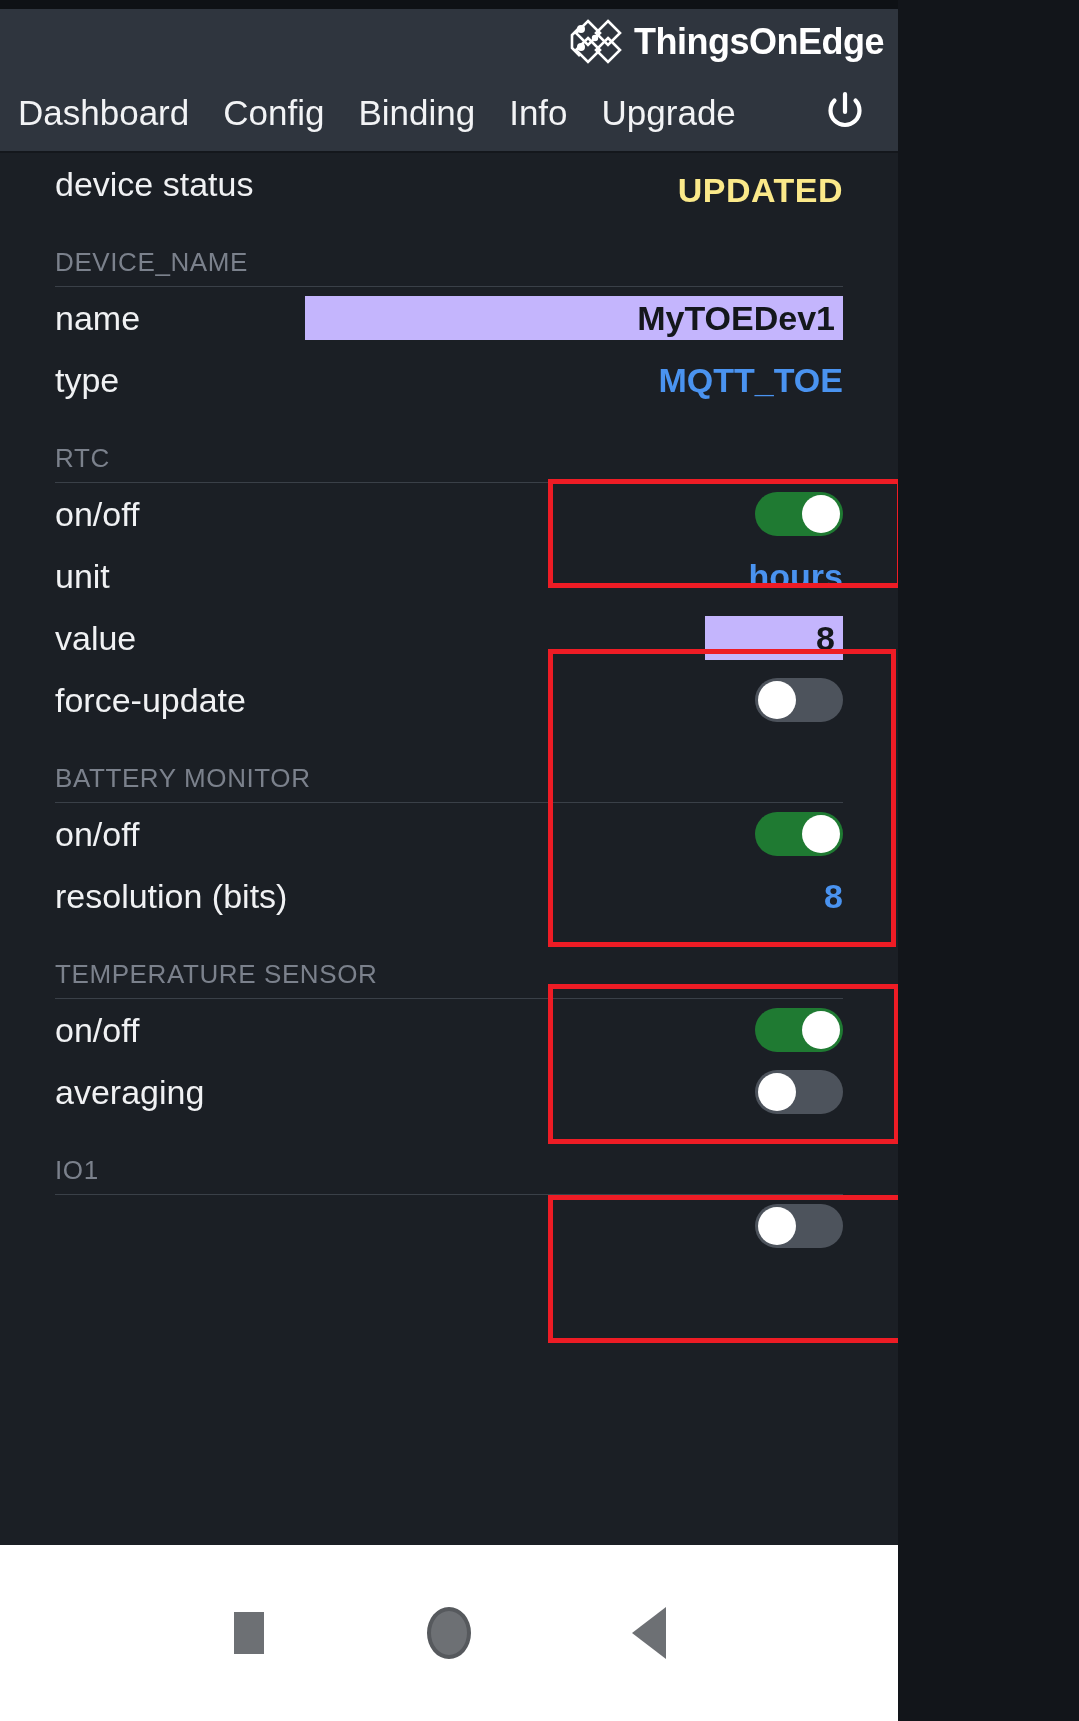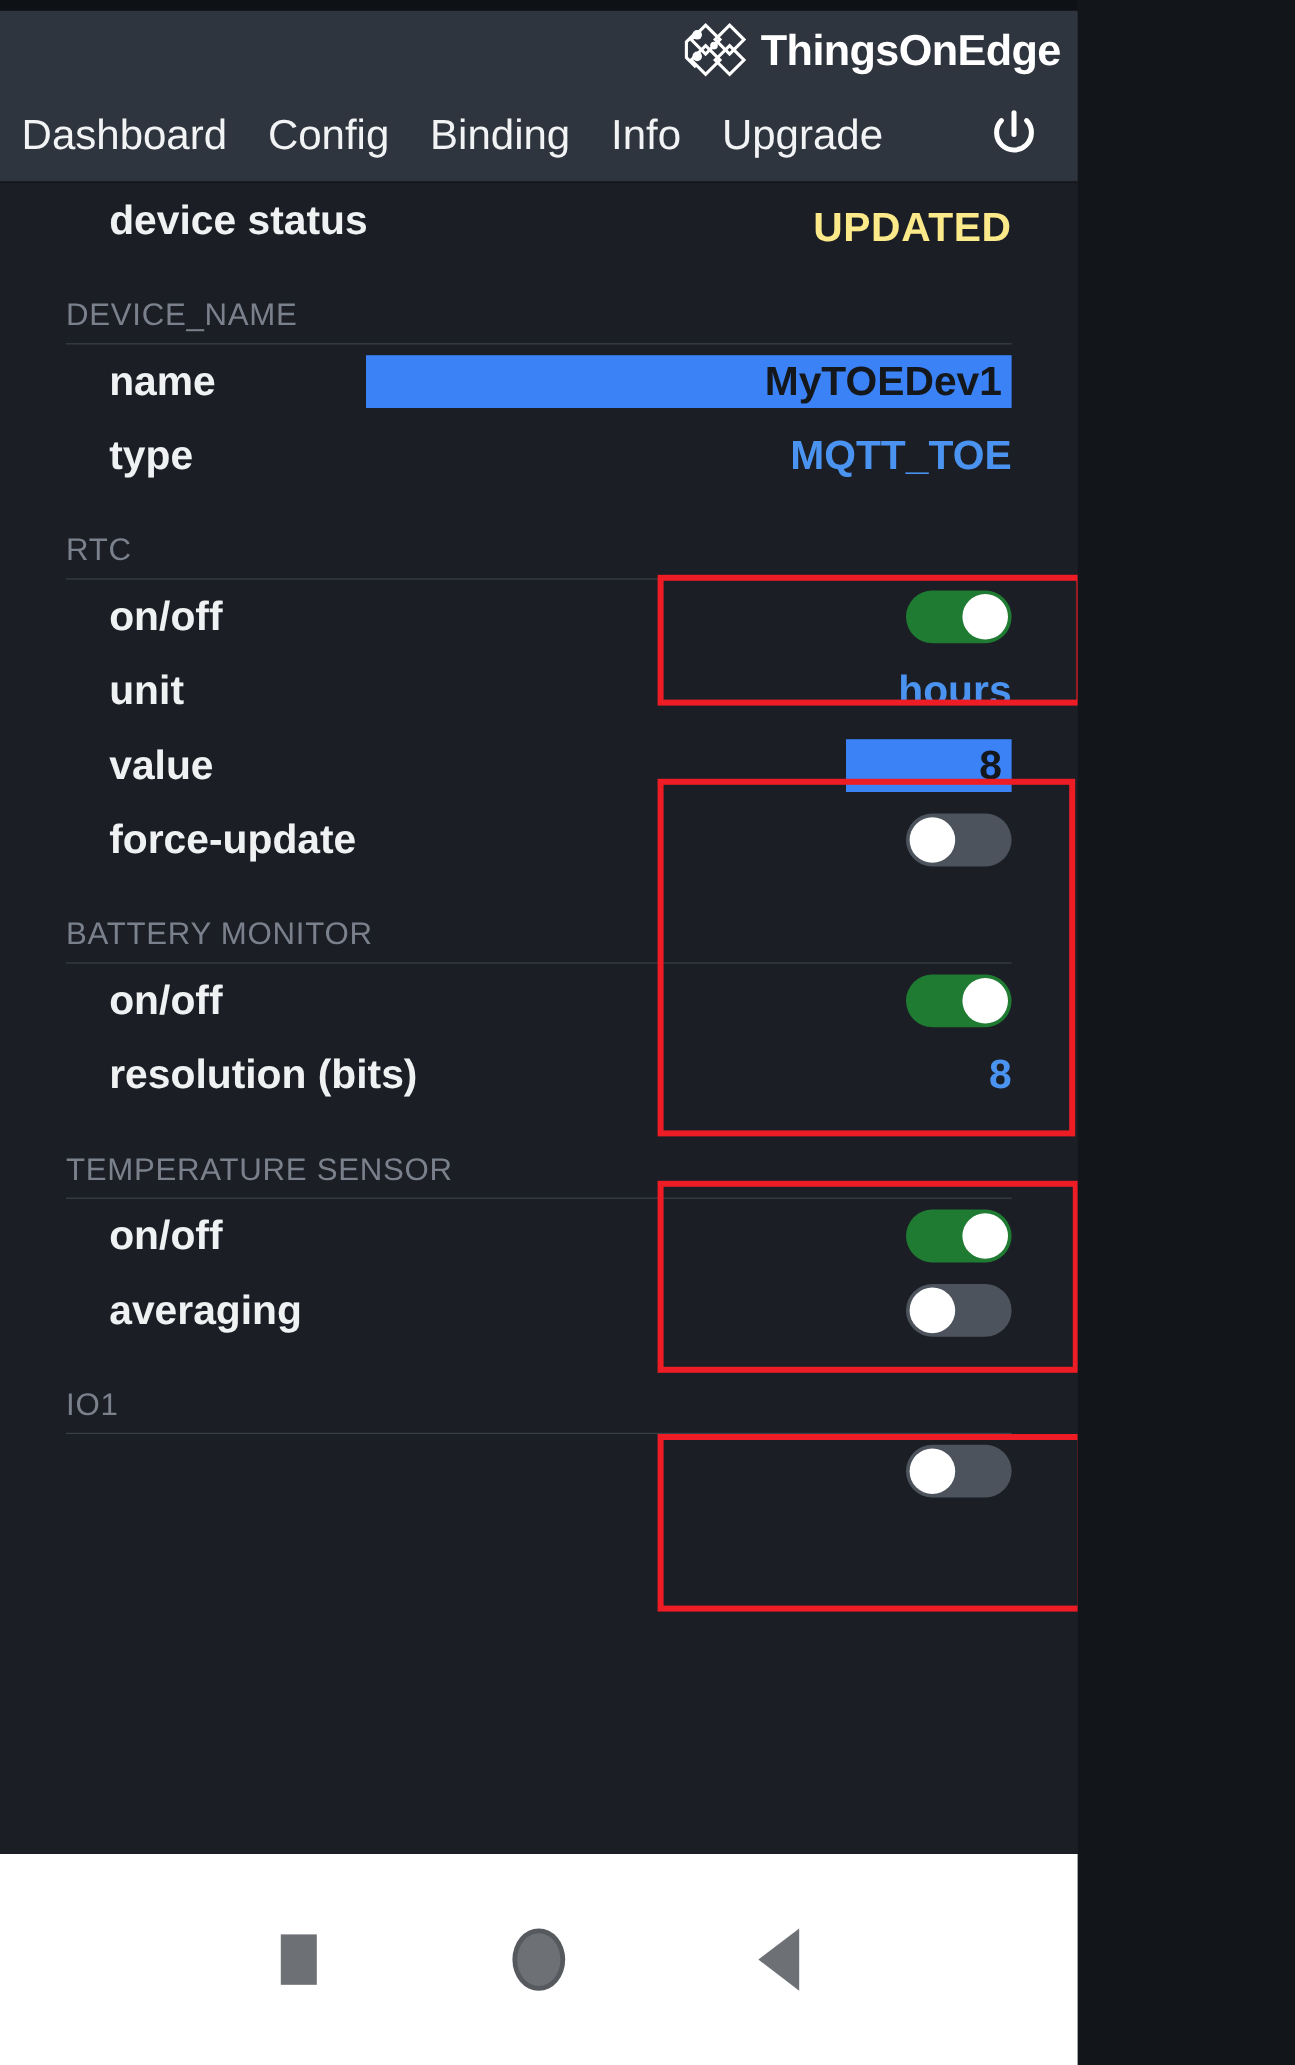--- a/index.html
+++ b/index.html
@@ -99,23 +99,22 @@
   }
   .row {
     display: flex;
     align-items: center;
     min-height: 62px;
     position: relative;
   }
   .row-label {
     color: #f0f1f3;
     font-size: 34px;
-    font-weight: 700;
-    flex: 0 0 auto;
-    margin-left: 36px;
+    font-weight: 400;
+    flex: 0 0 auto;
   }
   .row-value-wrap {
     flex: 1 1 auto;
     display: flex;
     align-items: center;
     justify-content: flex-end;
   }
   .value-accent {
     color: #4a93f0;
     font-size: 34px;
@@ -123,21 +122,21 @@
     text-align: left;
   }
   .value-status {
     color: #fbe98a;
     font-size: 34px;
     font-weight: 700;
     letter-spacing: 0.5px;
     margin-top: 13px;
   }
   .text-input {
-    background: #3b82f6;
+    background: #c4b5fd;
     border: none;
     height: 44px;
     color: #14171c;
     font-size: 34px;
     font-weight: 700;
     text-align: right;
     padding: 0 8px;
     font-family: "Liberation Sans", sans-serif;
     outline: none;
   }

